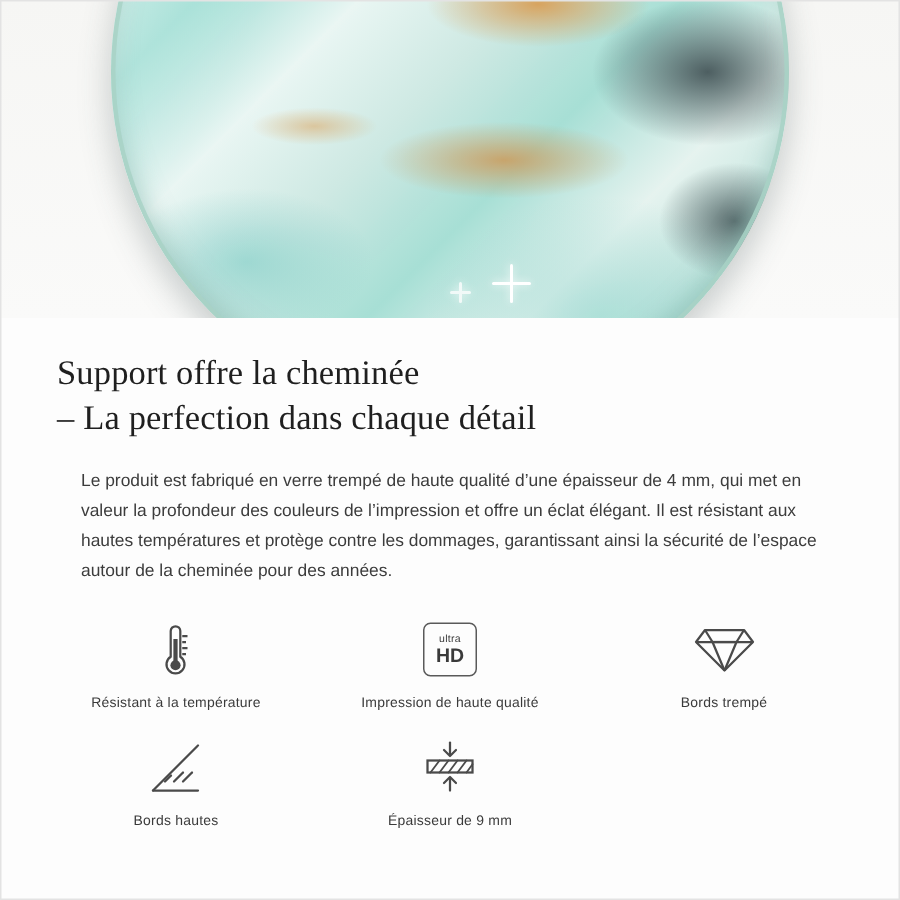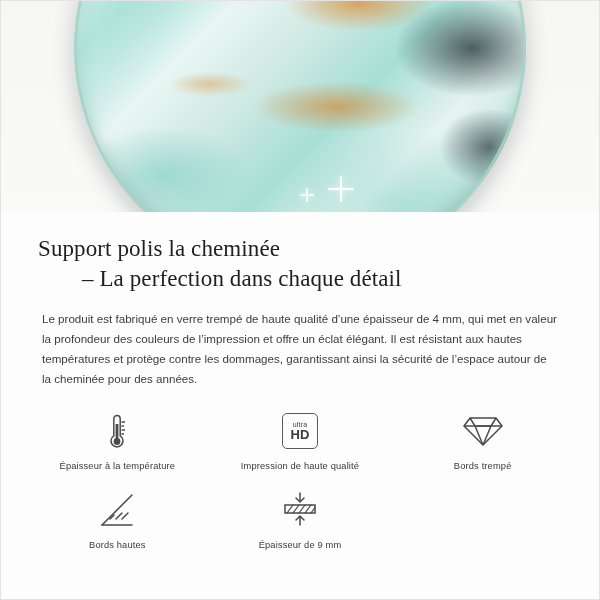--- a/index.html
+++ b/index.html
@@ -120,26 +120,26 @@
   }
   .headline {
     font-family: "Liberation Serif", serif;
     font-size: 23px;
     line-height: 1.32;
     color: #1f1f1f;
     font-weight: 400;
     margin: 0 0 14px 0;
     letter-spacing: 0.1px;
   }
-  .headline .line2 { display: block; margin-left: 44px; }
+  .headline .line2 { display: block; }
   .paragraph {
     font-size: 11.6px;
     line-height: 1.72;
     color: #3c3c3c;
-    margin: 4px;
+    margin: 16px;
     max-width: 516px;
   }
 
   
   .features {
     margin-top: 22px;
     padding: 0 26px;
     display: grid;
     grid-template-columns: repeat(3, 1fr);
     row-gap: 16px;
@@ -196,41 +196,41 @@
       <div class="glass-art"></div>
       <div class="glass-sheen"></div>
       <div class="glass-edge"></div>
     </div>
     <div class="sparkle sparkle-1"></div>
     <div class="sparkle sparkle-2"></div>
   </div>
 
   <div class="content">
     <h1 class="headline">
-      <span>Support polis la cheminée</span>
+      <span>Support offre la cheminée</span>
       <span class="line2">– La perfection dans chaque détail</span>
     </h1>
     <p class="paragraph">Le produit est fabriqué en verre trempé de haute qualité d’une épaisseur de 4 mm, qui met en valeur la profondeur des couleurs de l’impression et offre un éclat élégant. Il est résistant aux hautes températures et protège contre les dommages, garantissant ainsi la sécurité de l’espace autour de la cheminée pour des années.</p>
   </div>
 
   <div class="features">
 
     <div class="feature">
       <div class="feature-icon">
         <svg width="24" height="40" viewBox="0 0 24 40" fill="none" stroke="#4a4a4a" stroke-width="1.5">
           <path d="M12 4.5a3.2 3.2 0 0 0-3.2 3.2v17.1a6 6 0 1 0 6.4 0V7.7A3.2 3.2 0 0 0 12 4.5z"></path>
           <circle cx="12" cy="30.5" r="3.4" fill="#4a4a4a" stroke="none"></circle>
           <rect x="10.6" y="13" width="2.8" height="15" fill="#4a4a4a" stroke="none"></rect>
           <line x1="16.5" y1="11" x2="20" y2="11"></line>
           <line x1="16.5" y1="15" x2="19" y2="15"></line>
           <line x1="16.5" y1="19" x2="20" y2="19"></line>
           <line x1="16.5" y1="23" x2="19" y2="23"></line>
         </svg>
       </div>
-      <div class="feature-label">Épaisseur à la température</div>
+      <div class="feature-label">Résistant à la température</div>
     </div>
 
     <div class="feature">
       <div class="feature-icon">
         <div class="ultrahd">
           <span class="u1">ultra</span>
           <span class="u2">HD</span>
         </div>
       </div>
       <div class="feature-label">Impression de haute qualité</div>

